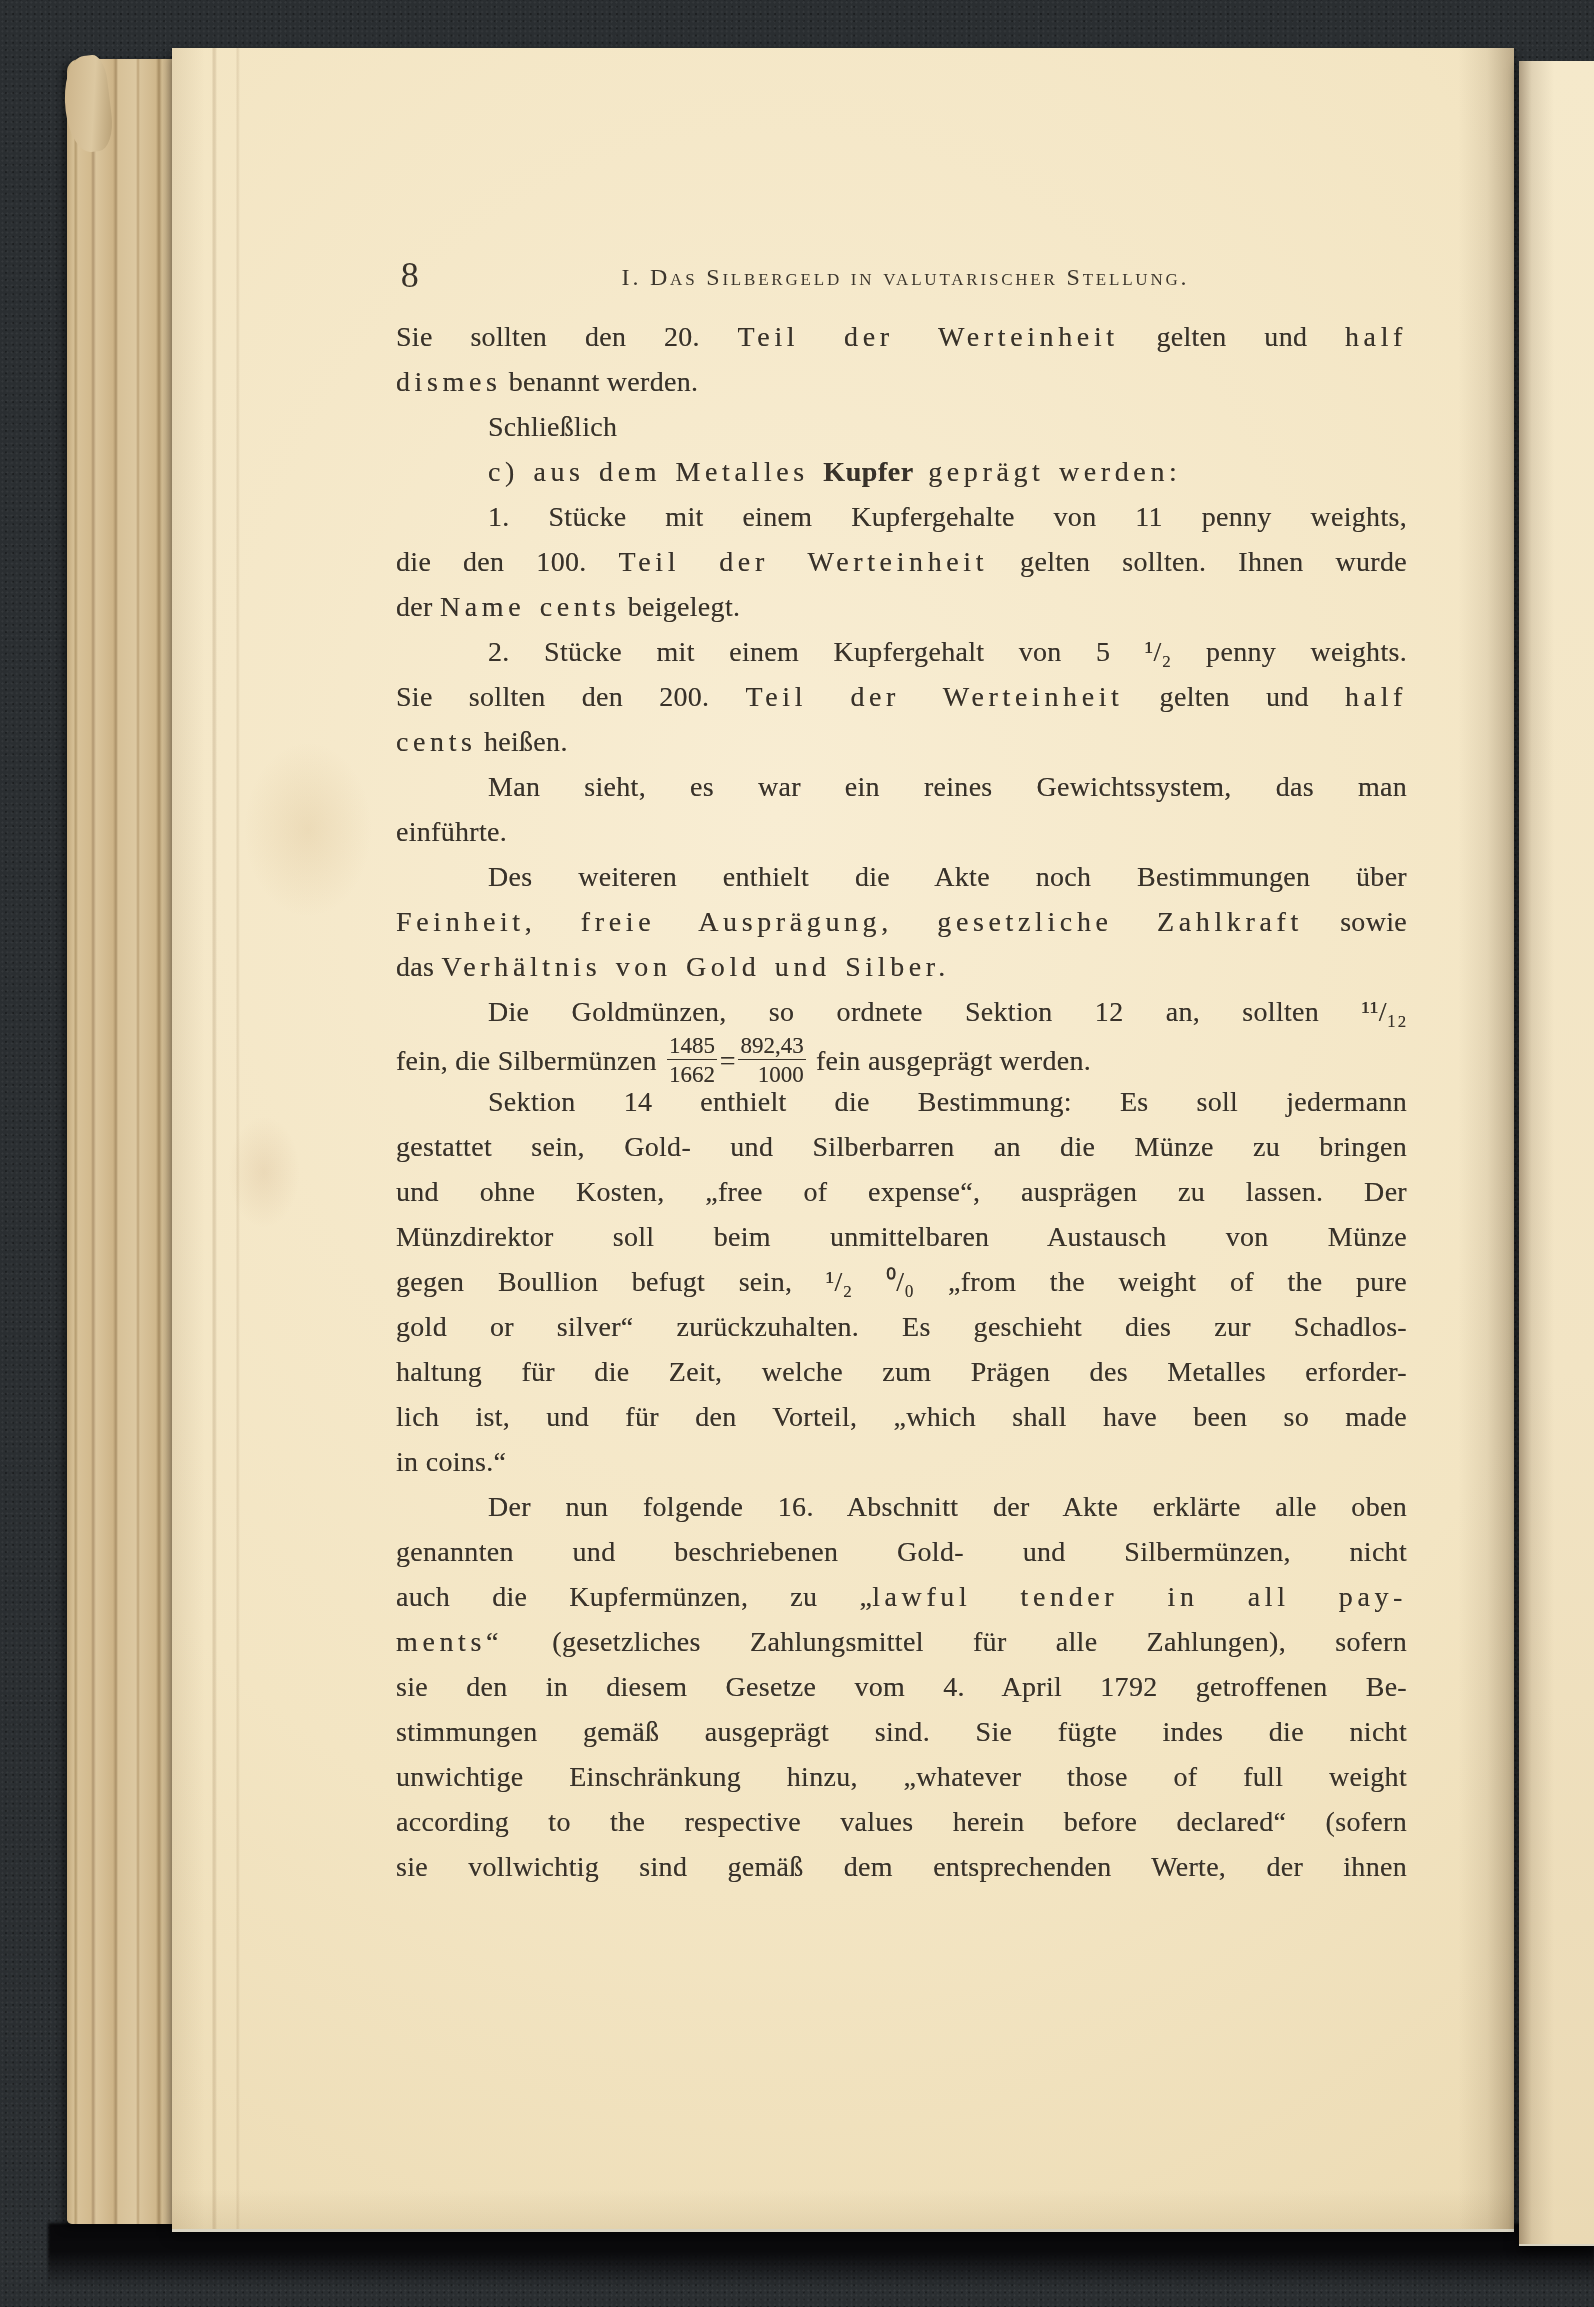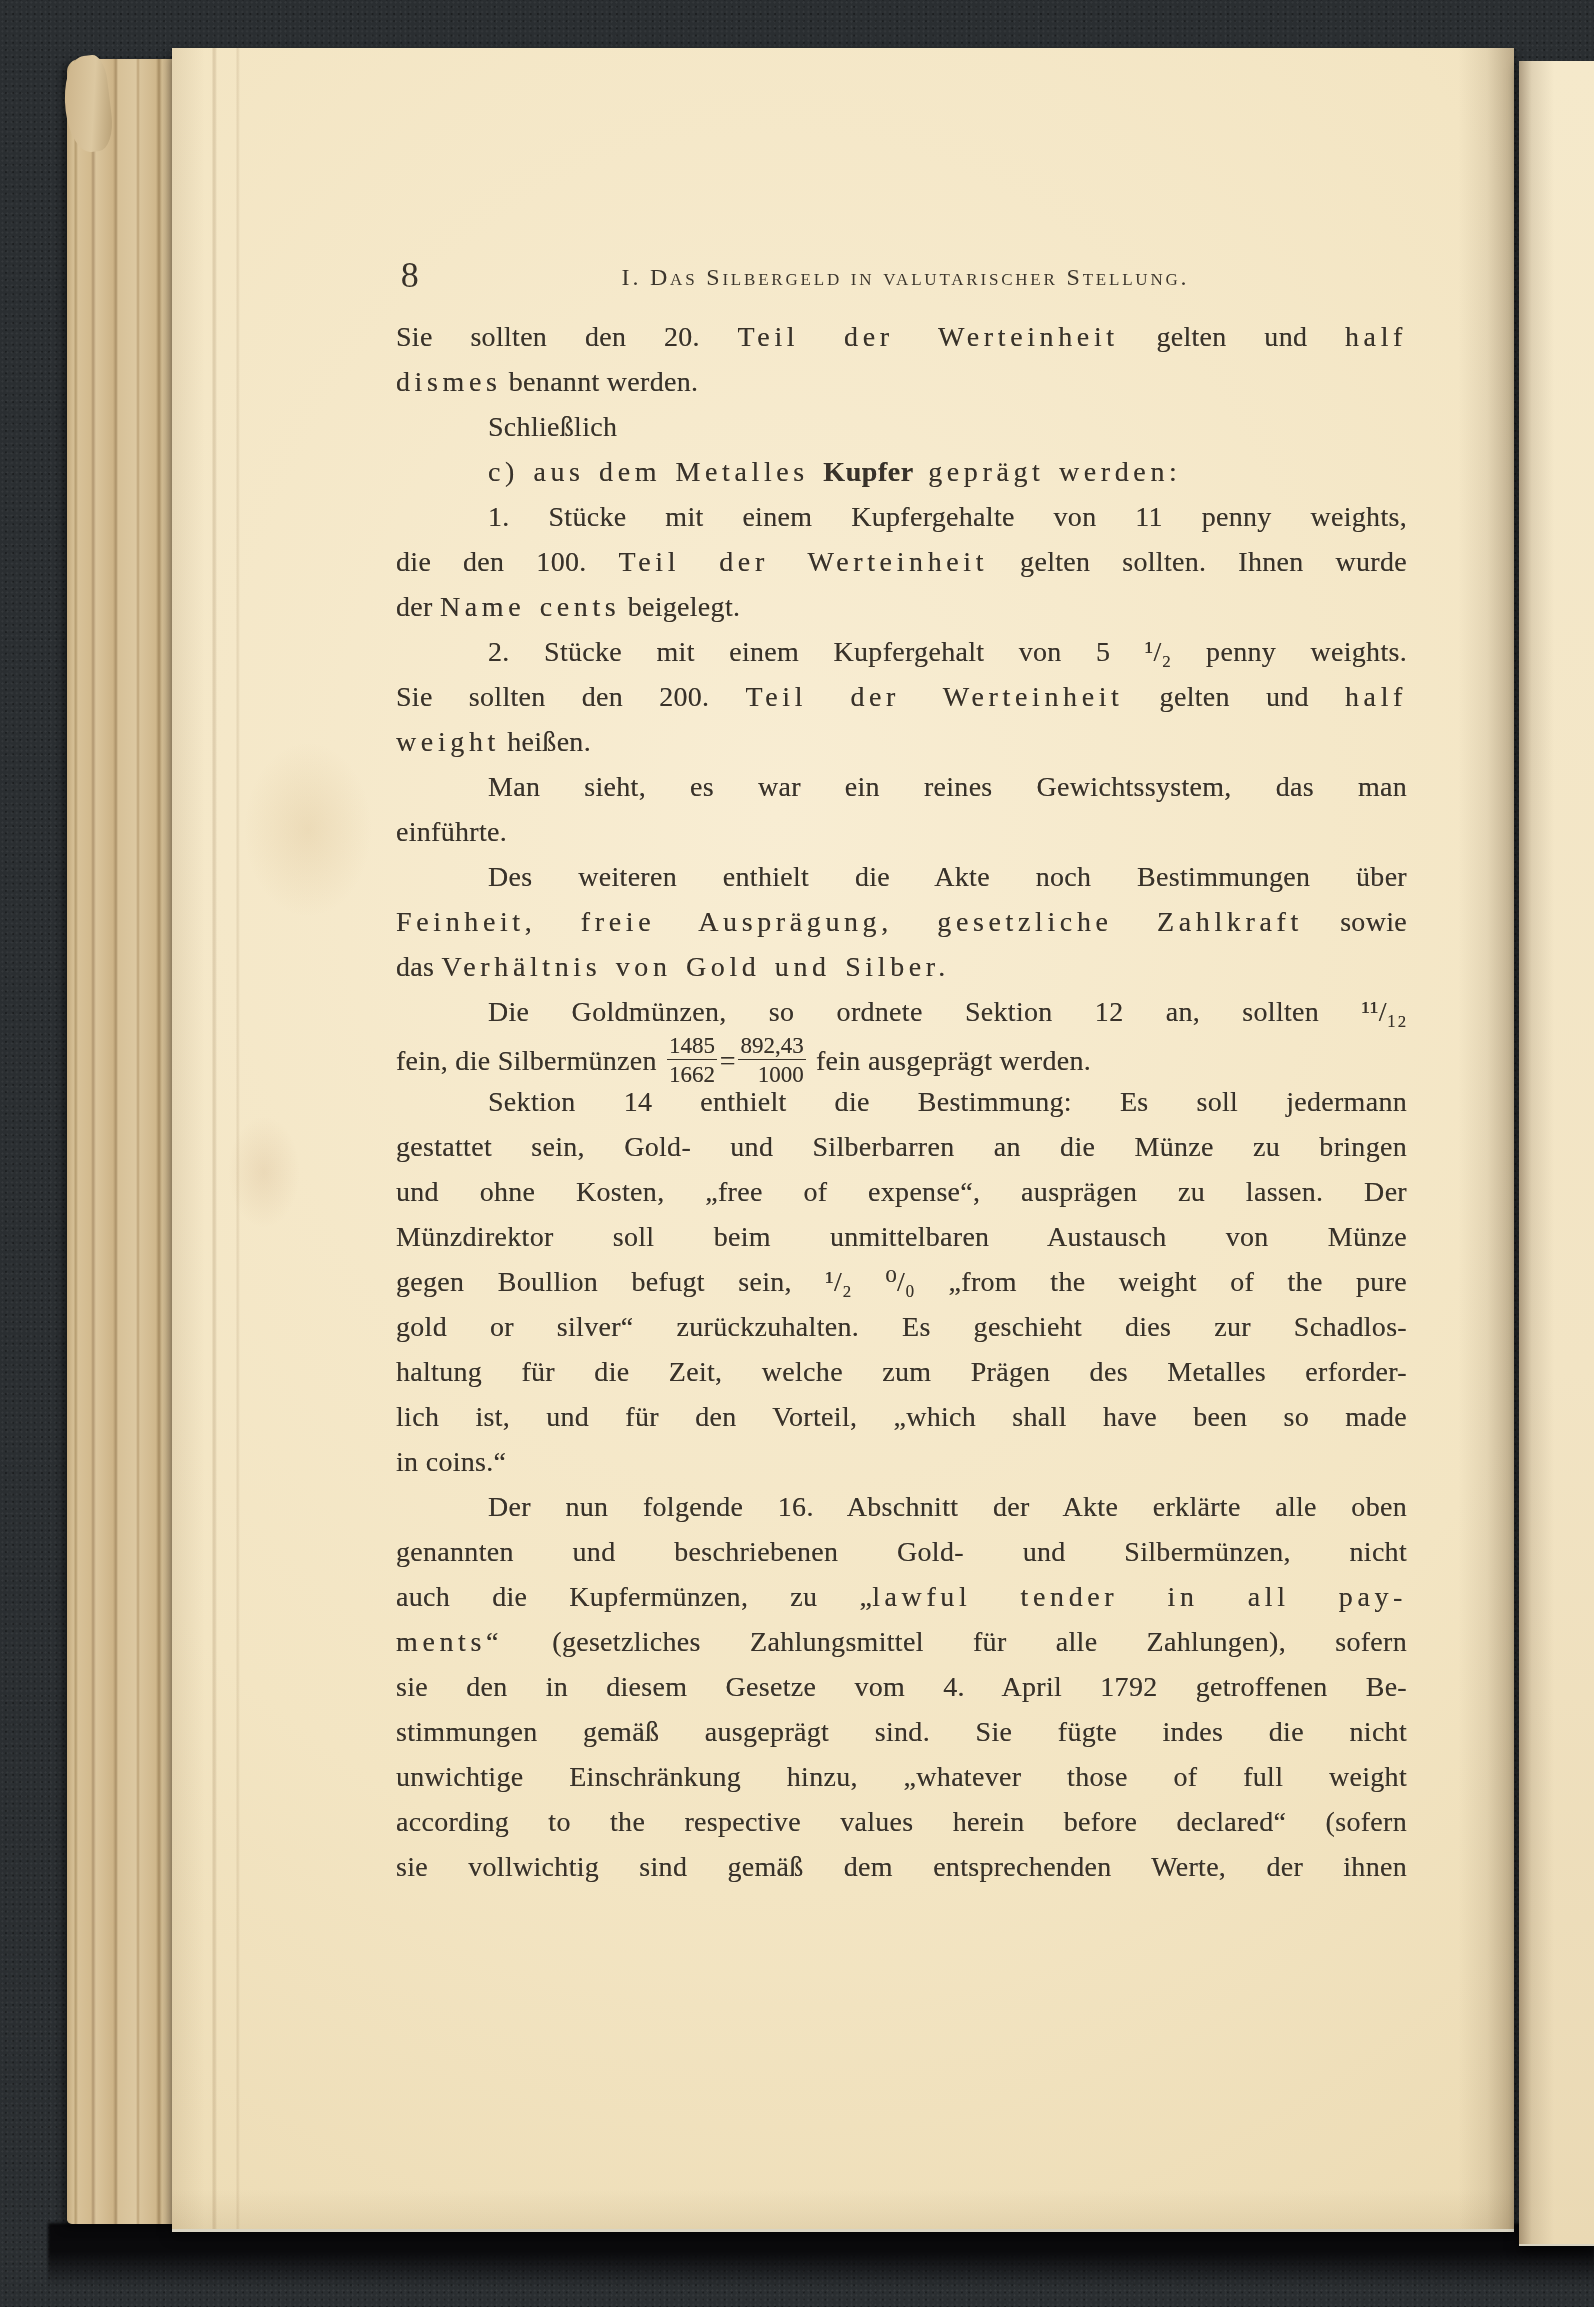--- a/index.html
+++ b/index.html
@@ -89,21 +89,21 @@
     position:absolute;left:0;right:-8px;bottom:5.6px;text-align:center;
     font-variant:small-caps;font-size:24px;line-height:1;letter-spacing:2.8px;
     color:#3c362d;
     margin-top:11px;
   }
   .body-text{
     position:absolute;left:224px;top:266px;width:1011px;color:var(--ink);
     font-size:28px;letter-spacing:0.3px;
     text-shadow:0 0 0.6px rgba(56,50,42,.55);
   }
-  .ln{height:45px;line-height:45px;white-space:normal;}
+  .ln{height:45px;line-height:45px;white-space:normal;font-family:Liberation Serif, serif;}
   .ln.j{text-align:justify;text-align-last:justify;}
   .ln.ind{padding-left:92px;}
   .sp{letter-spacing:.165em;word-spacing:.10em;}
   .b{font-weight:bold;letter-spacing:.02em;}
   .frac{
     display:inline-block;vertical-align:-12px;text-align:center;
     line-height:1;font-size:23px;margin:0 2.4px;letter-spacing:0;
   }
   .frac .num{display:block;padding:0 2.4px 2.4px;}
   .frac .den{display:block;border-top:1.6px solid var(--ink);padding:2.4px 2.4px 0;text-align:right;}
@@ -125,21 +125,21 @@
     <div class="body-text">
         <div class="ln j"><span>Sie sollten den 20. </span><span class="sp">Teil der Werteinheit</span><span> gelten und </span><span class="sp">half</span></div>
         <div class="ln"><span class="sp">dismes</span><span> benannt werden.</span></div>
         <div class="ln ind"><span>Schließlich</span></div>
         <div class="ln ind"><span class="sp">c) aus dem Metalles </span><span class="b">Kupfer</span><span class="sp"> geprägt werden:</span></div>
         <div class="ln j ind"><span>1. Stücke mit einem Kupfergehalte von 11 penny weights,</span></div>
         <div class="ln j"><span>die den 100. </span><span class="sp">Teil der Werteinheit</span><span> gelten sollten. Ihnen wurde</span></div>
         <div class="ln"><span>der </span><span class="sp">Name cents</span><span> beigelegt.</span></div>
         <div class="ln j ind"><span>2. Stücke mit einem Kupfergehalt von 5 ¹/₂ penny weights.</span></div>
         <div class="ln j"><span>Sie sollten den 200. </span><span class="sp">Teil der Werteinheit</span><span> gelten und </span><span class="sp">half</span></div>
-        <div class="ln"><span class="sp">weight</span><span> heißen.</span></div>
+        <div class="ln"><span class="sp">cents</span><span> heißen.</span></div>
         <div class="ln j ind"><span>Man sieht, es war ein reines Gewichtssystem, das man</span></div>
         <div class="ln"><span>einführte.</span></div>
         <div class="ln j ind"><span>Des weiteren enthielt die Akte noch Bestimmungen über</span></div>
         <div class="ln j"><span class="sp">Feinheit, freie Ausprägung, gesetzliche Zahlkraft</span><span> sowie</span></div>
         <div class="ln"><span>das </span><span class="sp">Verhältnis von Gold und Silber.</span></div>
         <div class="ln j ind"><span>Die Goldmünzen, so ordnete Sektion 12 an, sollten ¹¹/₁₂</span></div>
         <div class="ln"><span>fein, die Silbermünzen </span><span class="frac"><span class="num">1485</span><span class="den">1662</span></span><span>=</span><span class="frac"><span class="num">892,43</span><span class="den">1000</span></span><span> fein ausgeprägt werden.</span></div>
         <div class="ln j ind"><span>Sektion 14 enthielt die Bestimmung: Es soll jedermann</span></div>
         <div class="ln j"><span>gestattet sein, Gold- und Silberbarren an die Münze zu bringen</span></div>
         <div class="ln j"><span>und ohne Kosten, „free of expense“, ausprägen zu lassen. Der</span></div>

